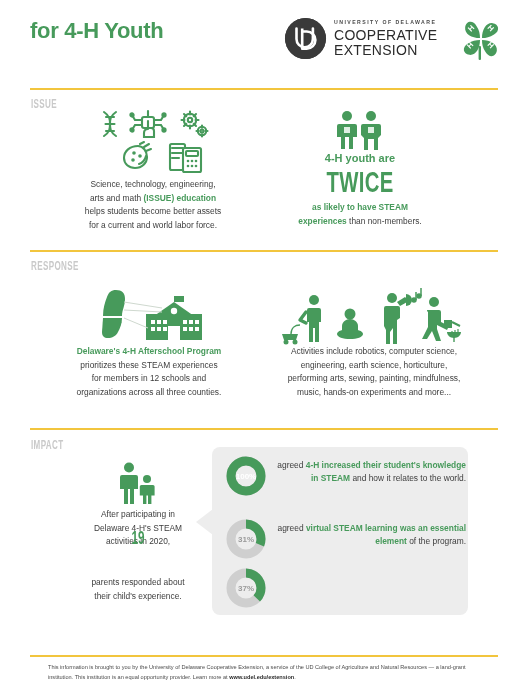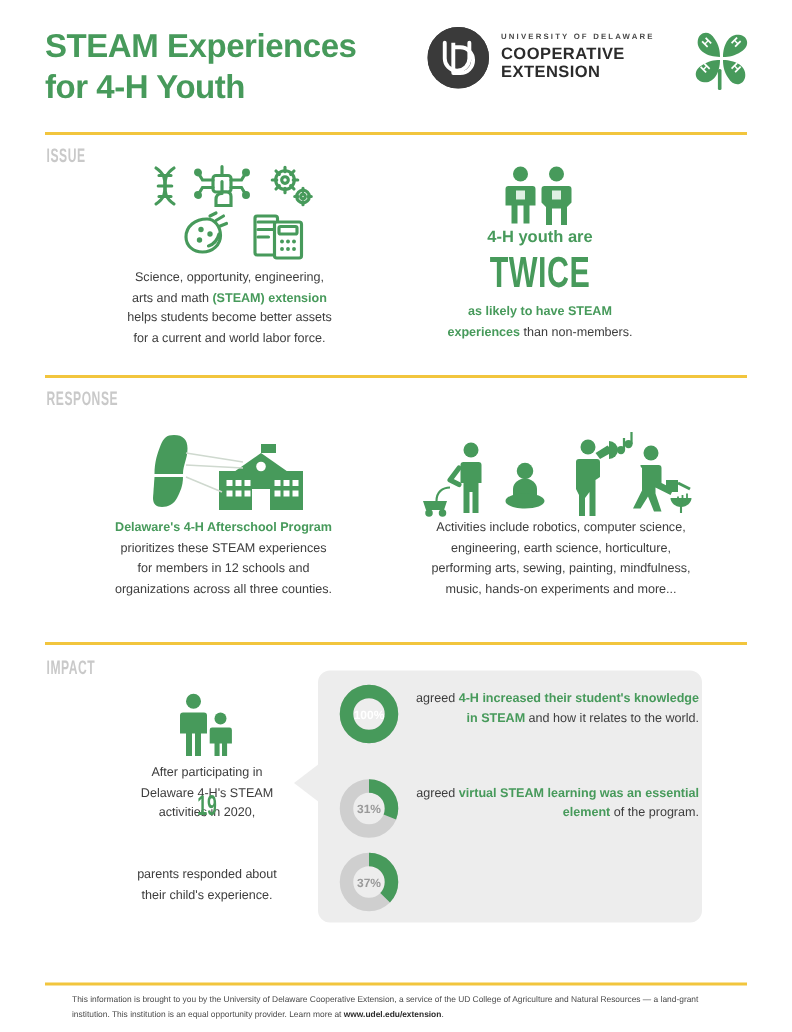--- a/index.html
+++ b/index.html
@@ -41,22 +41,22 @@
     flex: none;
   }
   .ud-mark svg { display: block; }
   .ud-words { line-height: 1.0; }
   .ud-words .l1 {
     font-size: 5.2px; letter-spacing: 1.45px;
     color: #4a4a4a; font-weight: bold;
     margin-bottom: 3px;
   }
   .ud-words .l2, .ud-words .l3 {
-    font-size: 11px; letter-spacing: 0.3px;
-    color: #2b2b2b; font-weight: bold;
+    font-size: 14px; letter-spacing: 0.3px;
+    color: #2b2b2b; font-weight: normal;
   }
   .ud-words .l3 { margin-top: 1px; }
   .clover {
     position: absolute; left: 456px; top: 14px;
     width: 50px; height: 50px;
   }
 
   
   .divider {
     position: absolute; left: 30px; width: 468px;
@@ -184,21 +184,20 @@
   }
   .footer b { font-weight: bold; color: #2b2b2b; }
 </style>
 </head>
 <body>
 
 <div class="page">
 
   <div class="header">
     <div class="title">
-      <div>STEAM Experiences</div>
       <div>for 4-H Youth</div>
     </div>
 
     <div class="ud-logo">
       <div class="ud-mark">
         <svg width="41" height="41" viewBox="0 0 41 41">
           <circle cx="20.5" cy="20.5" r="20.5" fill="#3a3a3a"></circle>
           <path d="M11.5 10.5 v10.5 a8.2 8.2 0 0 0 16.4 0 v-10.5" fill="none" stroke="#fff" stroke-width="2.6" stroke-linecap="round"></path>
           <path d="M17.2 10.5 v20.2 h4.6 a8.6 8.6 0 0 0 0 -17.2 h-4.6" fill="none" stroke="#fff" stroke-width="2.6" stroke-linejoin="round"></path>
         </svg>
@@ -283,22 +282,22 @@
           <circle cx="26" cy="21" r="1.3" fill="#479A5B" stroke="none"></circle>
           <circle cx="18" cy="26" r="1.3" fill="#479A5B" stroke="none"></circle>
           <circle cx="22" cy="26" r="1.3" fill="#479A5B" stroke="none"></circle>
           <circle cx="26" cy="26" r="1.3" fill="#479A5B" stroke="none"></circle>
         </g>
       </g>
     </svg>
   </div>
 
   <div class="blk body-txt issue-text">
-    <span>Science, opportunity, engineering,</span><br>
-    <span>arts and math </span><span class="g">(STEAM) extension</span><br>
+    <span>Science, technology, engineering,</span><br>
+    <span>arts and math </span><span class="g">(ISSUE) education</span><br>
     <span>helps students become better assets</span><br>
     <span>for a current and world labor force.</span>
   </div>
 
   <div class="twice-icons">
     <svg width="54" height="40" viewBox="0 0 54 40">
       <g fill="#479A5B">
         <circle cx="14" cy="6" r="5"></circle>
         <path d="M6 14 h16 a2 2 0 0 1 2 2 v11 h-4 v12 h-4 v-12 h-4 v12 h-4 v-12 h-4 v-11 a2 2 0 0 1 2 -2Z"></path>
         <rect x="11" y="17" width="6" height="6" fill="#dff0e3"></rect>

